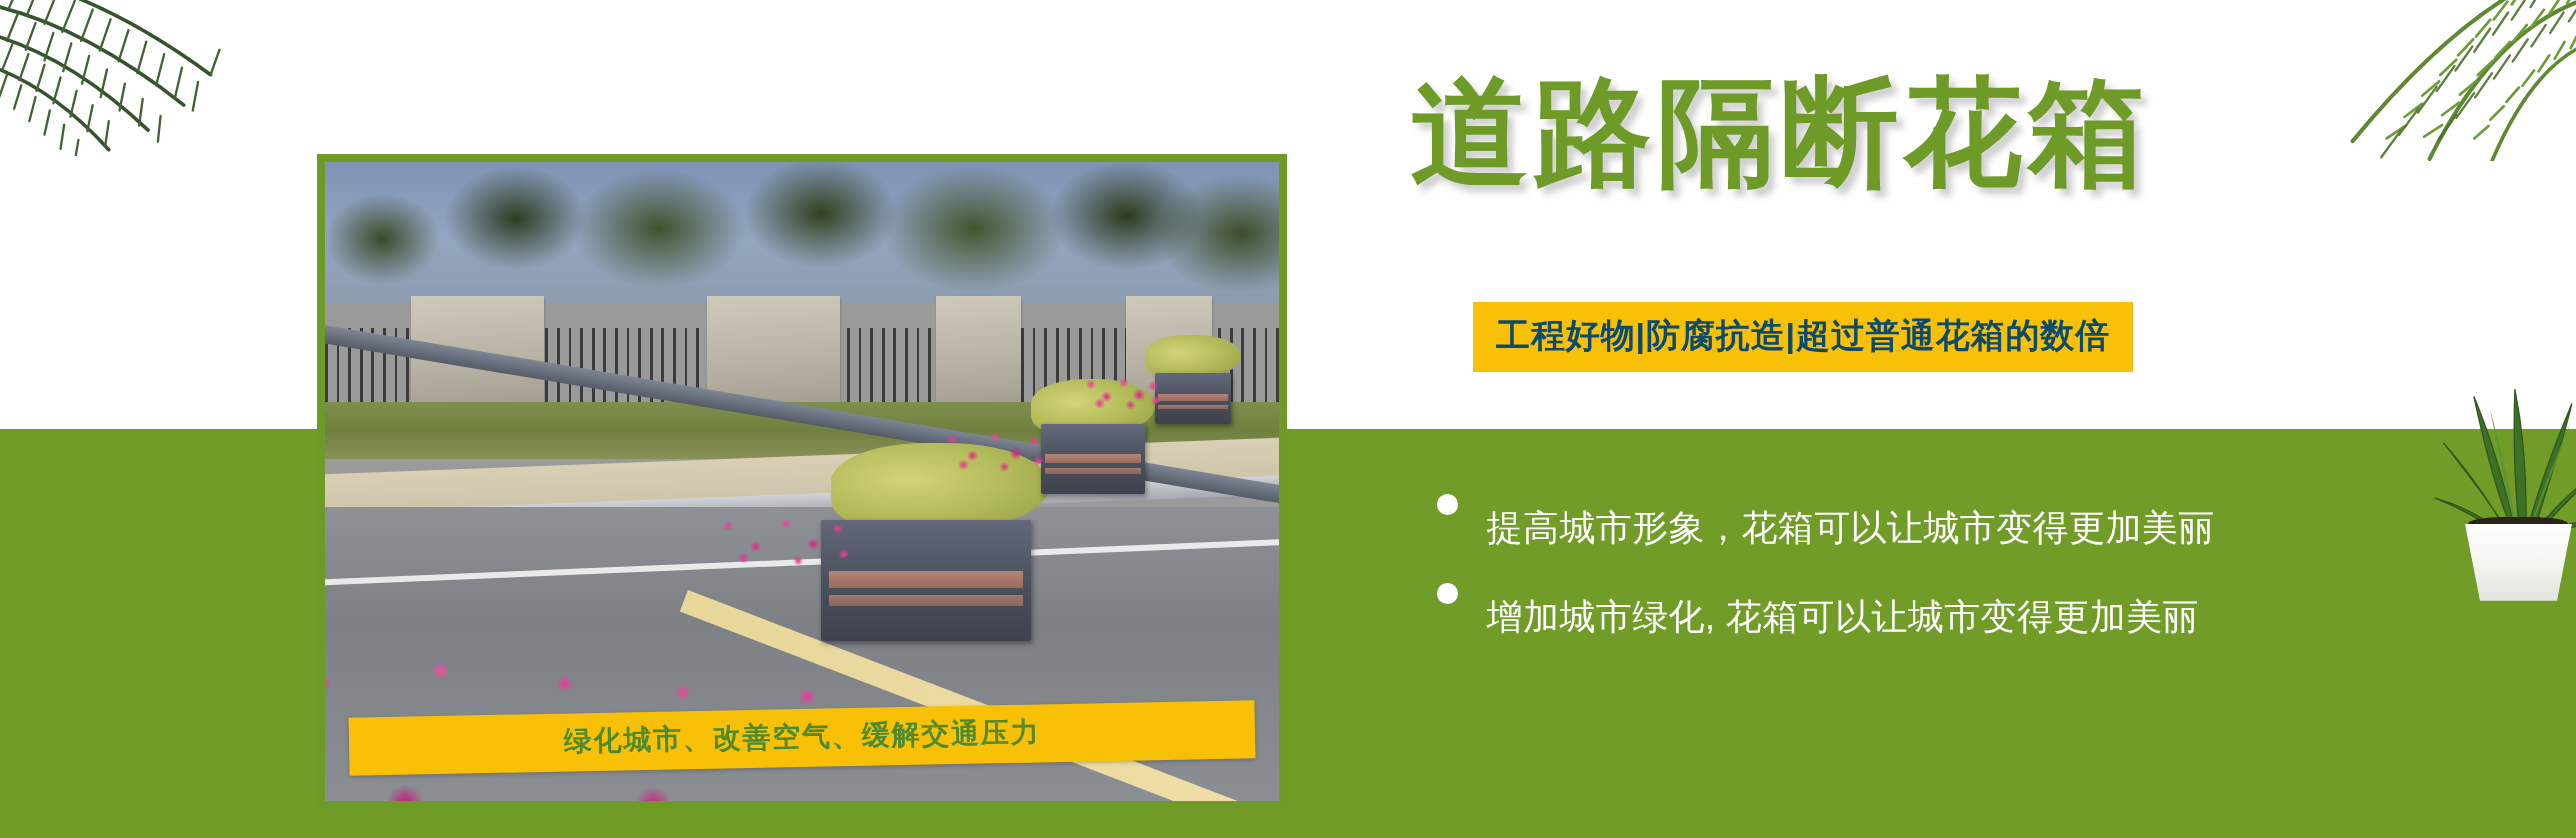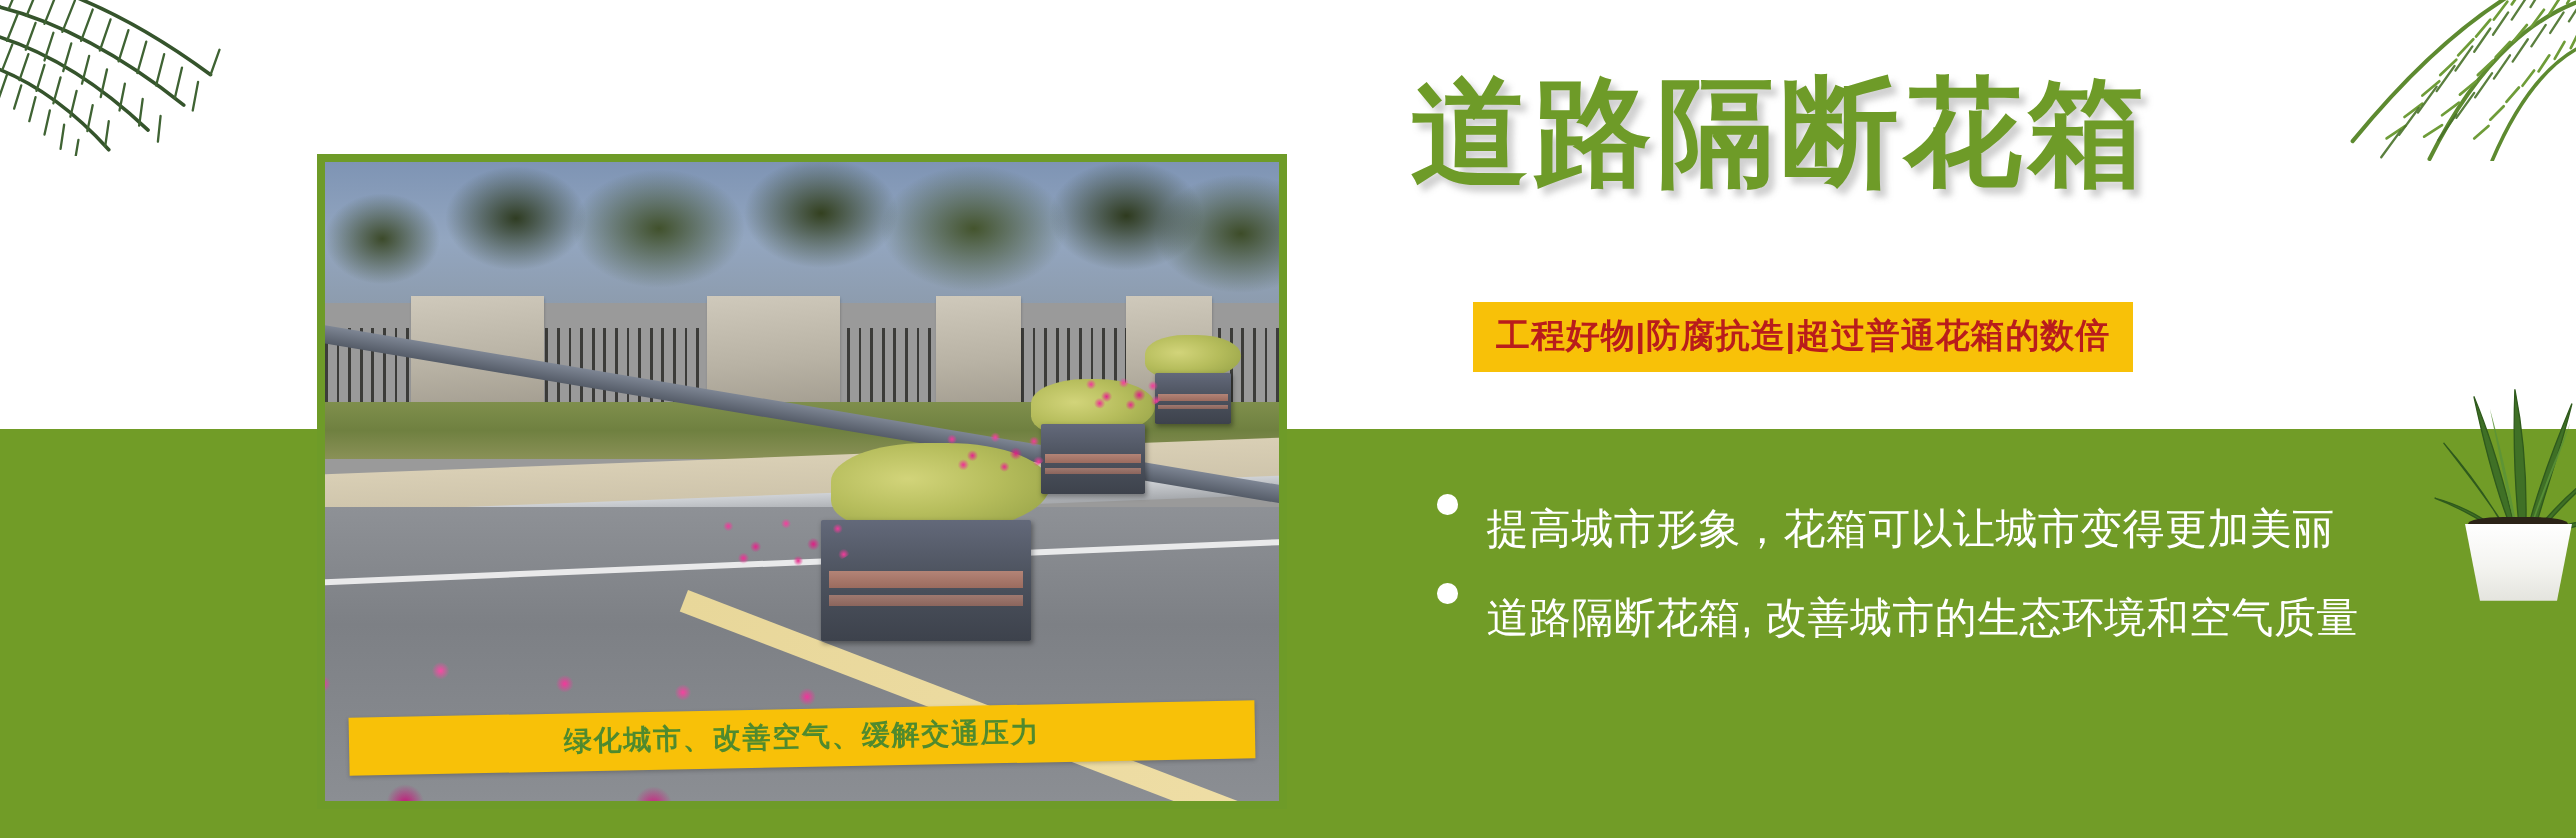--- a/index.html
+++ b/index.html
@@ -210,42 +210,42 @@
   .sub-badge {
     position:absolute;
     left:76px; top:302px;
     background:#F8C108;
     padding:10.7px 23px 13.4px;
     white-space:nowrap;
   }
   .sub-badge span {
     font-size:34px;
     font-weight:bold;
-    color:#b91c1c;
+    color:#0c4a6e;
     letter-spacing:0.9px;
   }
   .bullets {
     position:absolute;
     left:40px; top:460px;
     width:1189px;
   }
   .bullet {
     display:flex;
     align-items:center;
     height:89px;
   }
   .dot {
     width:20.6px; height:20.6px;
     border-radius:50%;
     background:#ffffff;
     flex:0 0 auto;
     margin-right:29px;
   }
   .bullet-text {
-    font-size:42px;
+    font-size:36px;
     color:#ffffff;
     letter-spacing:0.4px;
     white-space:nowrap;
     margin-top:48px;
   }
 
   
   .pot-wrap {
     position:absolute;
     right:18px; bottom:0;
@@ -444,21 +444,21 @@
       <span>工程好物|防腐抗造|超过普通花箱的数倍</span>
     </div>
 
     <div class="bullets">
       <div class="bullet">
         <span class="dot"></span>
         <span class="bullet-text">提高城市形象，花箱可以让城市变得更加美丽</span>
       </div>
       <div class="bullet">
         <span class="dot"></span>
-        <span class="bullet-text">道路隔断花箱, 改善城市的生态环境和空气质量</span>
+        <span class="bullet-text">增加城市绿化, 花箱可以让城市变得更加美丽</span>
       </div>
     </div>
 
     <div class="pot-wrap">
       <svg class="pot-leaves" viewBox="0 0 215 175" width="192" height="156" aria-hidden="true">
         <g fill="#3f7026" stroke="#2f5a1c" stroke-width="1.5">
           <path d="M104 172 C84 126 70 70 58 14 C74 52 92 110 106 170 Z"></path>
           <path d="M110 172 C104 120 102 62 104 6 C114 56 118 116 116 172 Z"></path>
           <path d="M116 172 C128 122 148 70 168 22 C156 72 136 126 124 172 Z"></path>
           <path d="M98 172 C78 134 50 96 24 66 C52 102 80 138 100 172 Z"></path>

